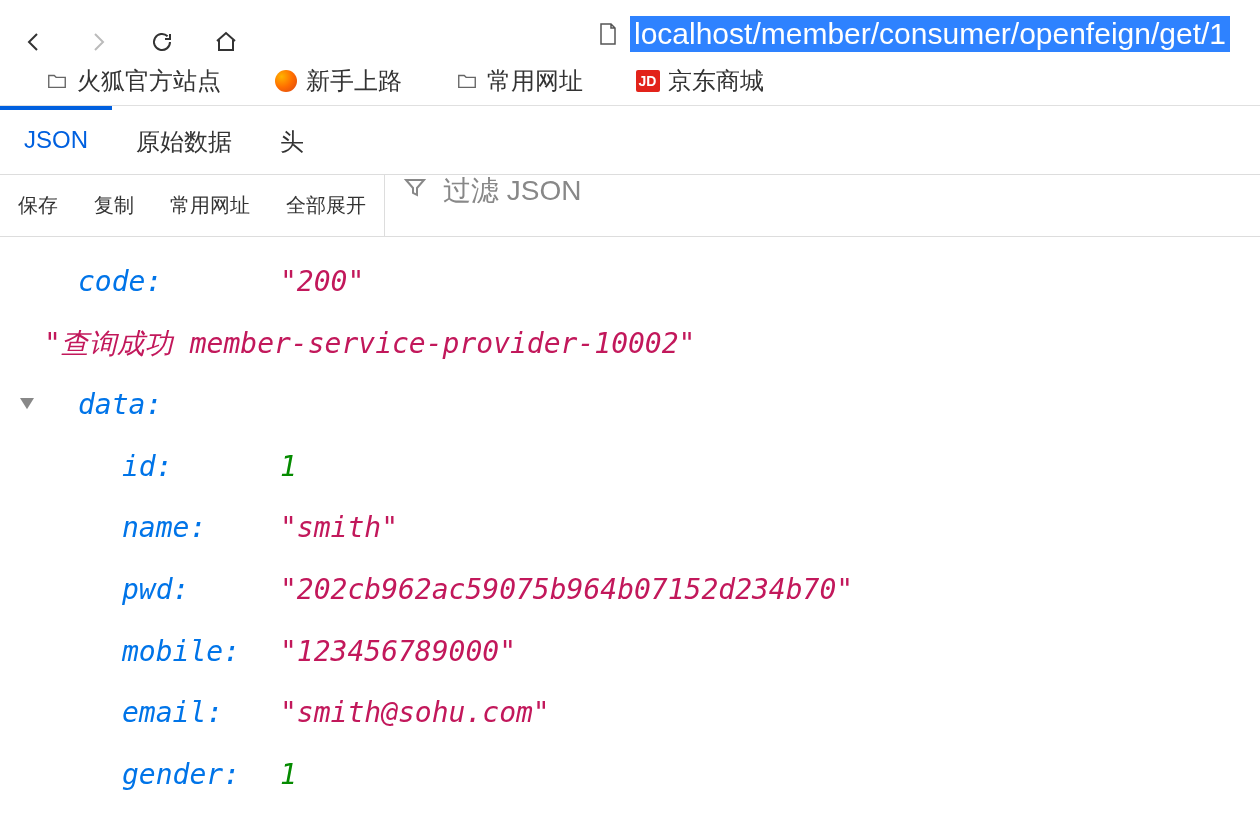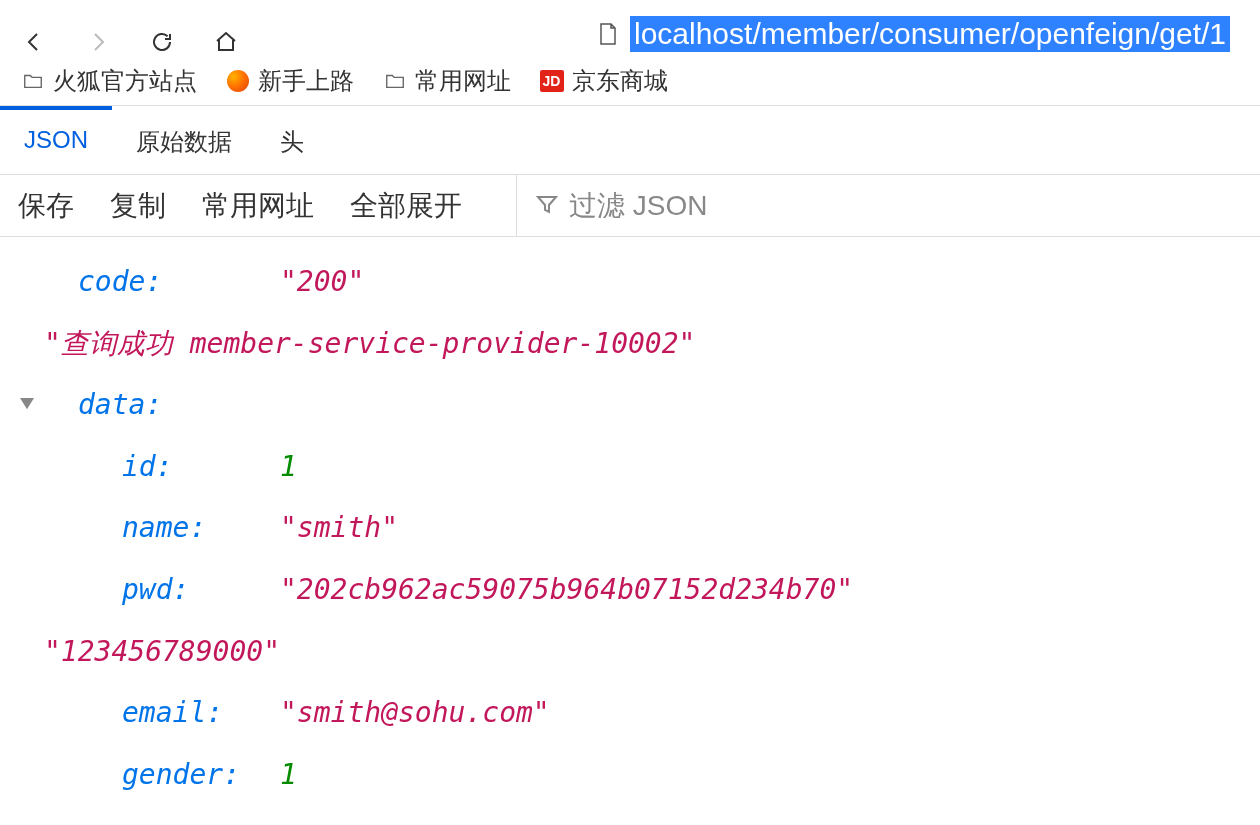--- a/index.html
+++ b/index.html
@@ -10,32 +10,32 @@
     .nav-icon { width: 28px; height: 28px; display: flex; align-items: center; justify-content: center; color: #333; cursor: pointer; }
     .nav-icon.disabled { color: #bbb; cursor: default; }
     .nav-icon svg { width: 24px; height: 24px; stroke: currentColor; fill: none; stroke-width: 2; }
     
     .url-bar { margin-left: auto; display: flex; align-items: center; background: #fff; padding: 4px 10px; gap: 12px; }
     .page-icon { width: 20px; height: 24px; }
     .url-text { font-size: 30px; color: #000; background: #2e82ff; color: #fff; padding: 1px 4px; }
     
     .bookmarks-bar { display: flex; align-items: center; height: 50px; padding: 0 12px; gap: 20px; border-bottom: 1px solid #e0e0e0; }
     .bookmark { display: flex; align-items: center; gap: 0; font-size: 24px; color: #333; cursor: pointer; }
-    .bookmark-icon { width: 41px; height: 22px; display: flex; align-items: center; justify-content: center; }
+    .bookmark-icon { width: 41px; height: 22px; display: flex; align-items: center; justify-content: center; margin-left: 24px; }
     .folder-icon svg { fill: none; stroke: #666; stroke-width: 1.5; }
     .firefox-icon { width: 22px; height: 22px; background: radial-gradient(circle at 30% 30%, #ffb300, #ff6d00, #d84315); border-radius: 50%; position: relative; }
     .jd-icon { width: 24px; height: 22px; background: #e2231a; color: #fff; font-size: 14px; font-weight: bold; display: flex; align-items: center; justify-content: center; border-radius: 2px; }
     
     .view-tabs { display: flex; border-bottom: 1px solid #ddd; }
     .view-tab { padding: 16px 24px; font-size: 24px; color: #333; cursor: pointer; border-top: 4px solid transparent; }
     .view-tab.active { color: #0060df; border-top-color: #0060df; }
     
     .action-bar { display: flex; align-items: center; height: 62px; border-bottom: 1px solid #ddd; }
-    .action-btn { padding: 0 18px; font-size: 28px; color: #333; cursor: pointer; height: 100%; display: flex; align-items: center; }
-    .filter-box { display: flex; align-items: center; gap: 10px; padding: 0 18px; border-left: 1px solid #ddd; height: 100%; margin-left: 36px; }
+    .action-btn { padding: 0 18px; font-size: 20px; color: #333; cursor: pointer; height: 100%; display: flex; align-items: center; }
+    .filter-box { display: flex; align-items: flex-start; gap: 16px; padding: 0 18px; border-left: 1px solid #ddd; height: 100%; }
     .filter-icon svg { width: 24px; height: 24px; stroke: #888; fill: none; stroke-width: 2; }
     .filter-input { border: none; outline: none; font-size: 28px; color: #333; width: 220px; }
     .filter-input::placeholder { color: #888; }
     
     .json-viewer { padding: 14px 0 14px 10px; font-family: Consolas, Monaco, monospace; font-size: 28px; line-height: 2.2; }
     .json-row { display: flex; font-style: italic; }
     .json-arrow { width: 34px; display: flex; align-items: center; justify-content: center; color: #888; }
     .json-arrow svg { width: 14px; height: 14px; fill: #888; }
     .json-key { color: #0074e8; min-width: 236px; }
     .json-key.indent1 { padding-left: 34px; }
@@ -159,20 +159,21 @@
       <span class="json-key indent2">name:</span>
       <span class="json-string">"smith"</span>
     </div>
     <div class="json-row">
       <span class="json-arrow"></span>
       <span class="json-key indent2">pwd:</span>
       <span class="json-string">"202cb962ac59075b964b07152d234b70"</span>
     </div>
     <div class="json-row">
       <span class="json-arrow"></span>
+      <span class="json-key indent2">mobile:</span>
       <span class="json-string">"123456789000"</span>
     </div>
     <div class="json-row">
       <span class="json-arrow"></span>
       <span class="json-key indent2">email:</span>
       <span class="json-string">"smith@sohu.com"</span>
     </div>
     <div class="json-row">
       <span class="json-arrow"></span>
       <span class="json-key indent2">gender:</span>

